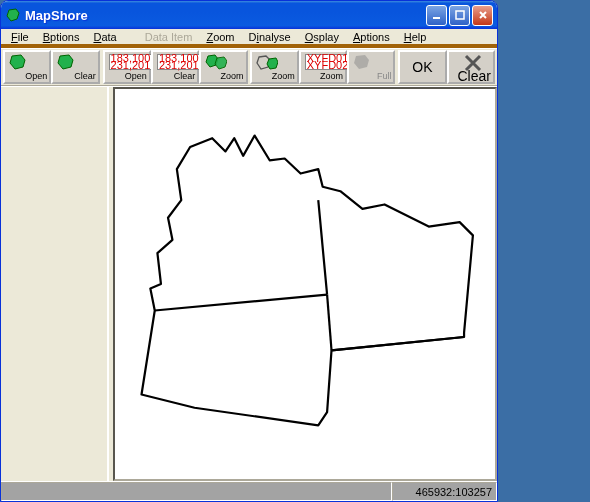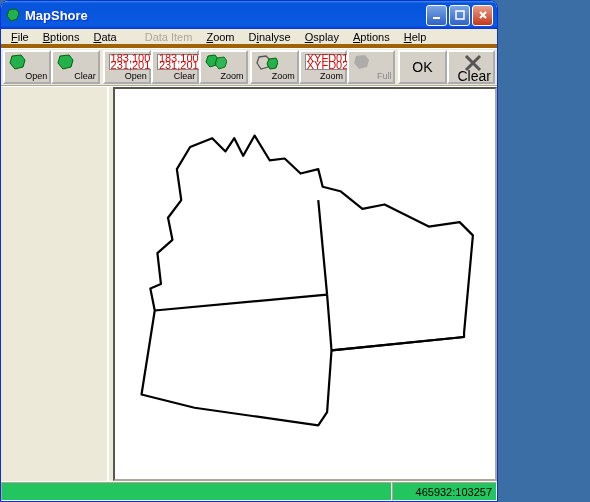--- a/index.html
+++ b/index.html
@@ -22,21 +22,21 @@
   .tbtn .ic { position: absolute; top: 2px; left: 4px; }
   .tgap { width: 3px; }
   .tbtn.txt { align-items: center; justify-content: center; }
   .tbtn.txt span { font-size: 14px; }
   .tbtn.disabled { color: #888; }
   .tbtn.disabled .ic { filter: grayscale(1) opacity(0.5); }
   .workspace { flex: 1; display: flex; background: #ece9d8; border-top: 1px solid #fff; overflow: hidden; }
   .leftpanel { width: 108px; background: #ece9d8; border-right: 2px inset #fff; }
   .splitter { width: 4px; background: #ece9d8; cursor: col-resize; }
   .canvas { flex: 1; background: #fff; border: 2px inset #aca899; display: flex; align-items: center; justify-content: center; overflow: hidden; }
-  .statusbar { height: 20px; background: #22c55e; border-top: 1px solid #fff; display: flex; }
+  .statusbar { height: 20px; background: #a3a3a3; border-top: 1px solid #fff; display: flex; }
   .statuscell { border: 1px solid #aca899; border-right-color:#fff; border-bottom-color:#fff; flex: 1; display: flex; align-items: center; padding: 0 4px; justify-content: flex-end; }
   .statuscell.left { flex: 4; justify-content: flex-start; }
   .coordbox { border: 1px solid #888; background:#fff; color:#d00; font-size:7px; padding:0 1px; line-height:7px; display:flex; flex-direction:column; }
   svg.mapsvg { width: 100%; height: 100%; }
   .blob { fill: #22b14c; stroke: #006400; }
 </style>
 </head>
 <body>
 
 <div class="window">

